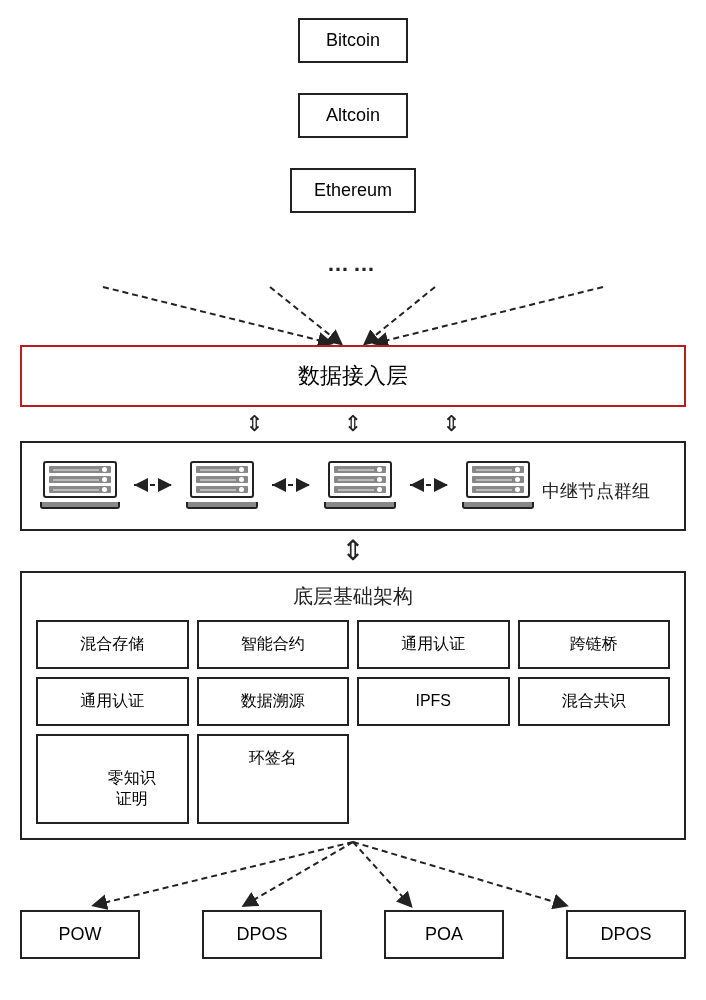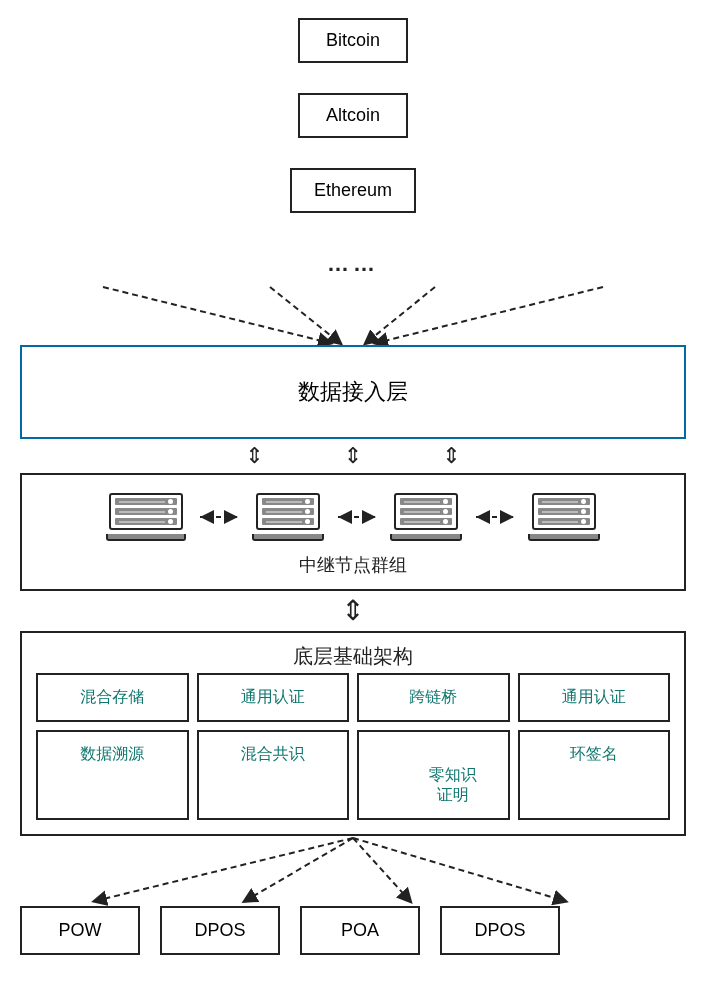--- a/index.html
+++ b/index.html
@@ -49,25 +49,25 @@
       height: 60px;
     }
     .dashed-arrows-top svg {
       width: 100%;
       height: 100%;
     }
 
     
     .layer-box {
       width: 100%;
-      border: 2px solid #0369a1;
+      border: 2px solid #b91c1c;
       background: #fff;
       text-align: center;
       font-size: 22px;
-      padding: 30px 0;
+      padding: 14px 0;
       margin-bottom: 0;
     }
 
     
     .double-arrows {
       display: flex;
       flex-direction: row;
       justify-content: center;
       gap: 80px;
       width: 100%;
@@ -82,21 +82,21 @@
       line-height: 1;
     }
 
     
     .relay-box {
       width: 100%;
       border: 2px solid #222;
       background: #fff;
       padding: 18px 10px 12px 10px;
       display: flex;
-      flex-direction: column;
+      flex-direction: row;
       align-items: center;
     }
     .relay-servers {
       display: flex;
       flex-direction: row;
       align-items: center;
       justify-content: center;
       gap: 0px;
       margin-bottom: 8px;
     }
@@ -167,54 +167,54 @@
     
     .infra-box {
       width: 100%;
       border: 2px solid #222;
       background: #fff;
       padding: 10px 14px 14px 14px;
     }
     .infra-title {
       text-align: center;
       font-size: 20px;
-      margin-bottom: 3px;
+      margin-bottom: 10px;
       color: #222;
     }
     .infra-grid {
       display: grid;
       grid-template-columns: repeat(4, 1fr);
       gap: 8px;
     }
     .infra-cell {
       border: 2px solid #222;
       text-align: center;
       padding: 12px 6px;
       font-size: 16px;
-      color: #0f766e;
+      color: #000000;
       background: #fff;
       line-height: 1.3;
     }
 
     
     .dashed-arrows-bottom {
       position: relative;
       width: 100%;
       height: 70px;
     }
     .dashed-arrows-bottom svg {
       width: 100%;
       height: 100%;
     }
 
     
     .bottom-nodes {
       display: flex;
       flex-direction: row;
-      justify-content: flex-start;
+      justify-content: space-between;
       gap: 20px;
       width: 100%;
     }
     .consensus-box {
       border: 2px solid #222;
       padding: 12px 26px;
       font-size: 18px;
       background: #fff;
       min-width: 120px;
       text-align: center;
@@ -371,30 +371,36 @@
   <span class="v-double-arrow">⇕</span>
 </div>
 
 <div class="infra-box">
   <div class="infra-title">底层基础架构</div>
   <div class="infra-grid">
     <div class="infra-cell">
       <span>混合存储</span>
     </div>
     <div class="infra-cell">
+      <span>智能合约</span>
+    </div>
+    <div class="infra-cell">
       <span>通用认证</span>
     </div>
     <div class="infra-cell">
       <span>跨链桥</span>
     </div>
     <div class="infra-cell">
       <span>通用认证</span>
     </div>
     <div class="infra-cell">
       <span>数据溯源</span>
+    </div>
+    <div class="infra-cell">
+      <span>IPFS</span>
     </div>
     <div class="infra-cell">
       <span>混合共识</span>
     </div>
     <div class="infra-cell" style="white-space:pre-line;padding-left:45px;">
       <span>零知识
 证明</span>
     </div>
     <div class="infra-cell">
       <span>环签名</span>

